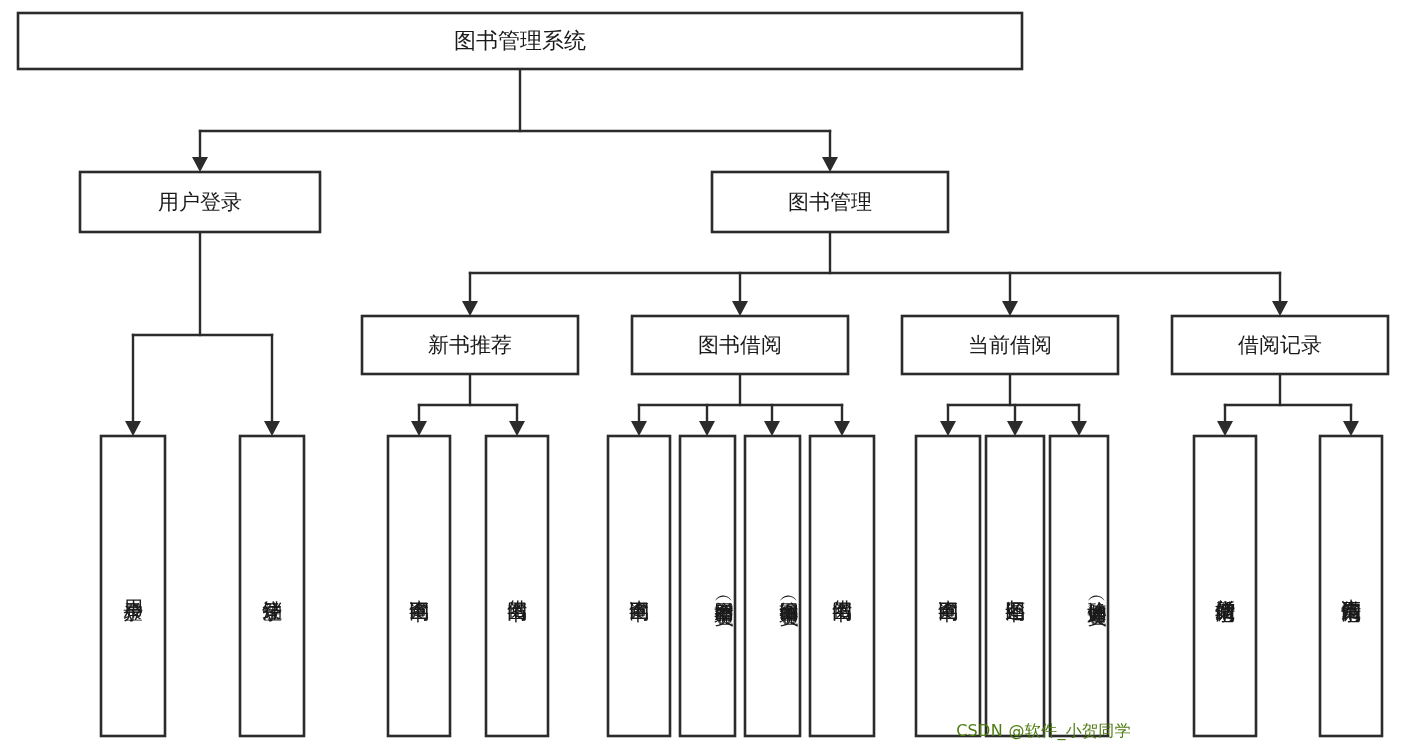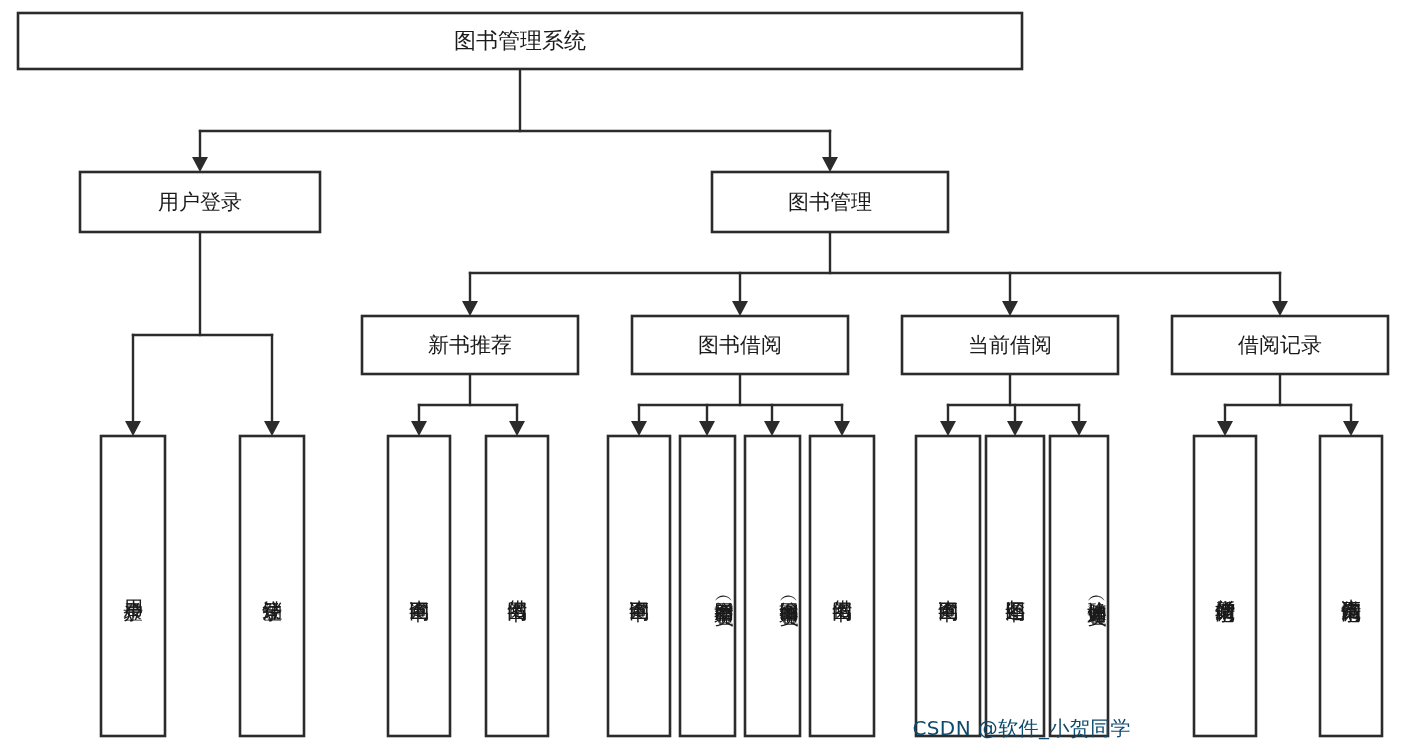--- a/index.html
+++ b/index.html
@@ -70,22 +70,22 @@
     writing-mode: vertical-rl;
     text-orientation: upright;
     white-space: nowrap;
     letter-spacing: 0.05em;
   }
   .watermark {
     position: absolute;
     right: 8px;
     bottom: 5px;
     font-family: "DejaVu Sans", "Liberation Sans", sans-serif;
-    font-size: 20px;
-    color: #0c4a6e;
+    font-size: 16px;
+    color: #4d7c0f;
     white-space: nowrap;
     letter-spacing: 0.02em;
   }
 </style>
 </head>
 <body>
 
 <div id="diagram-root">
 
   <svg class="diagram-canvas" viewBox="0 0 1405 747">

